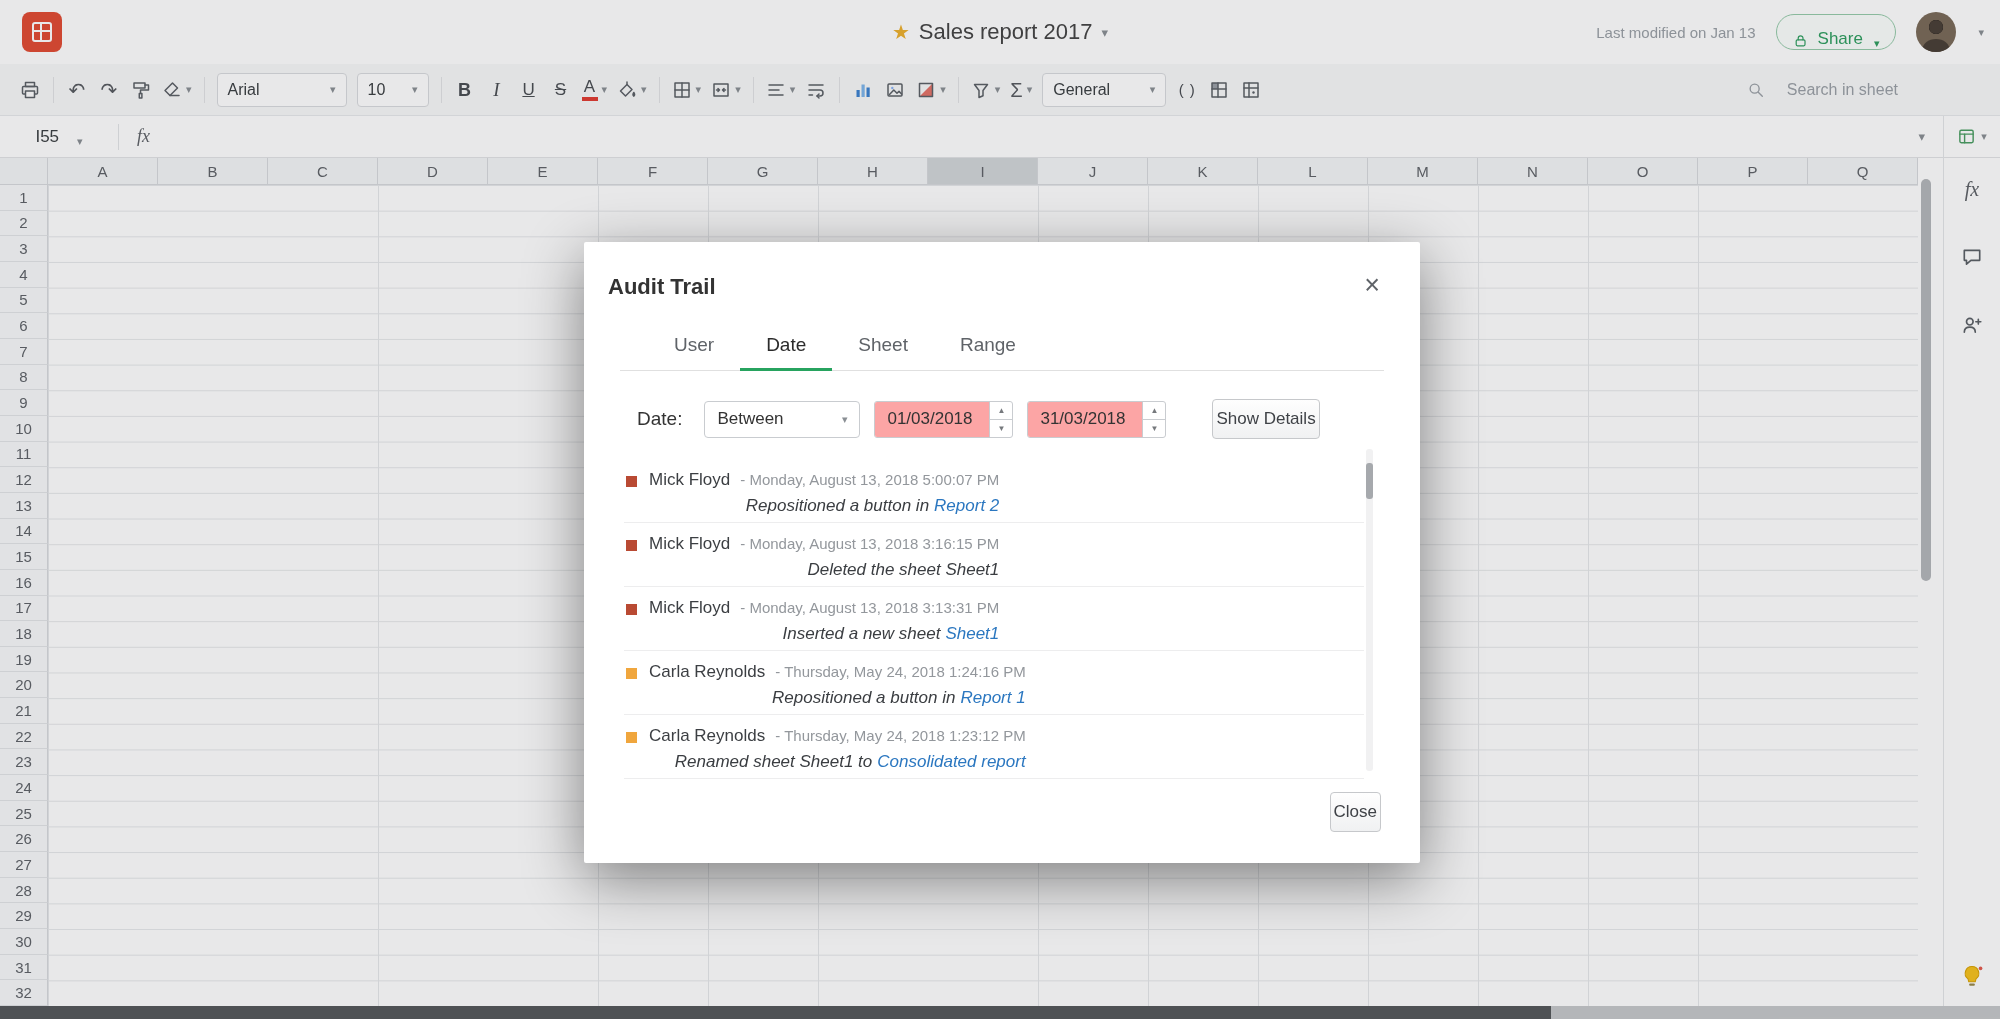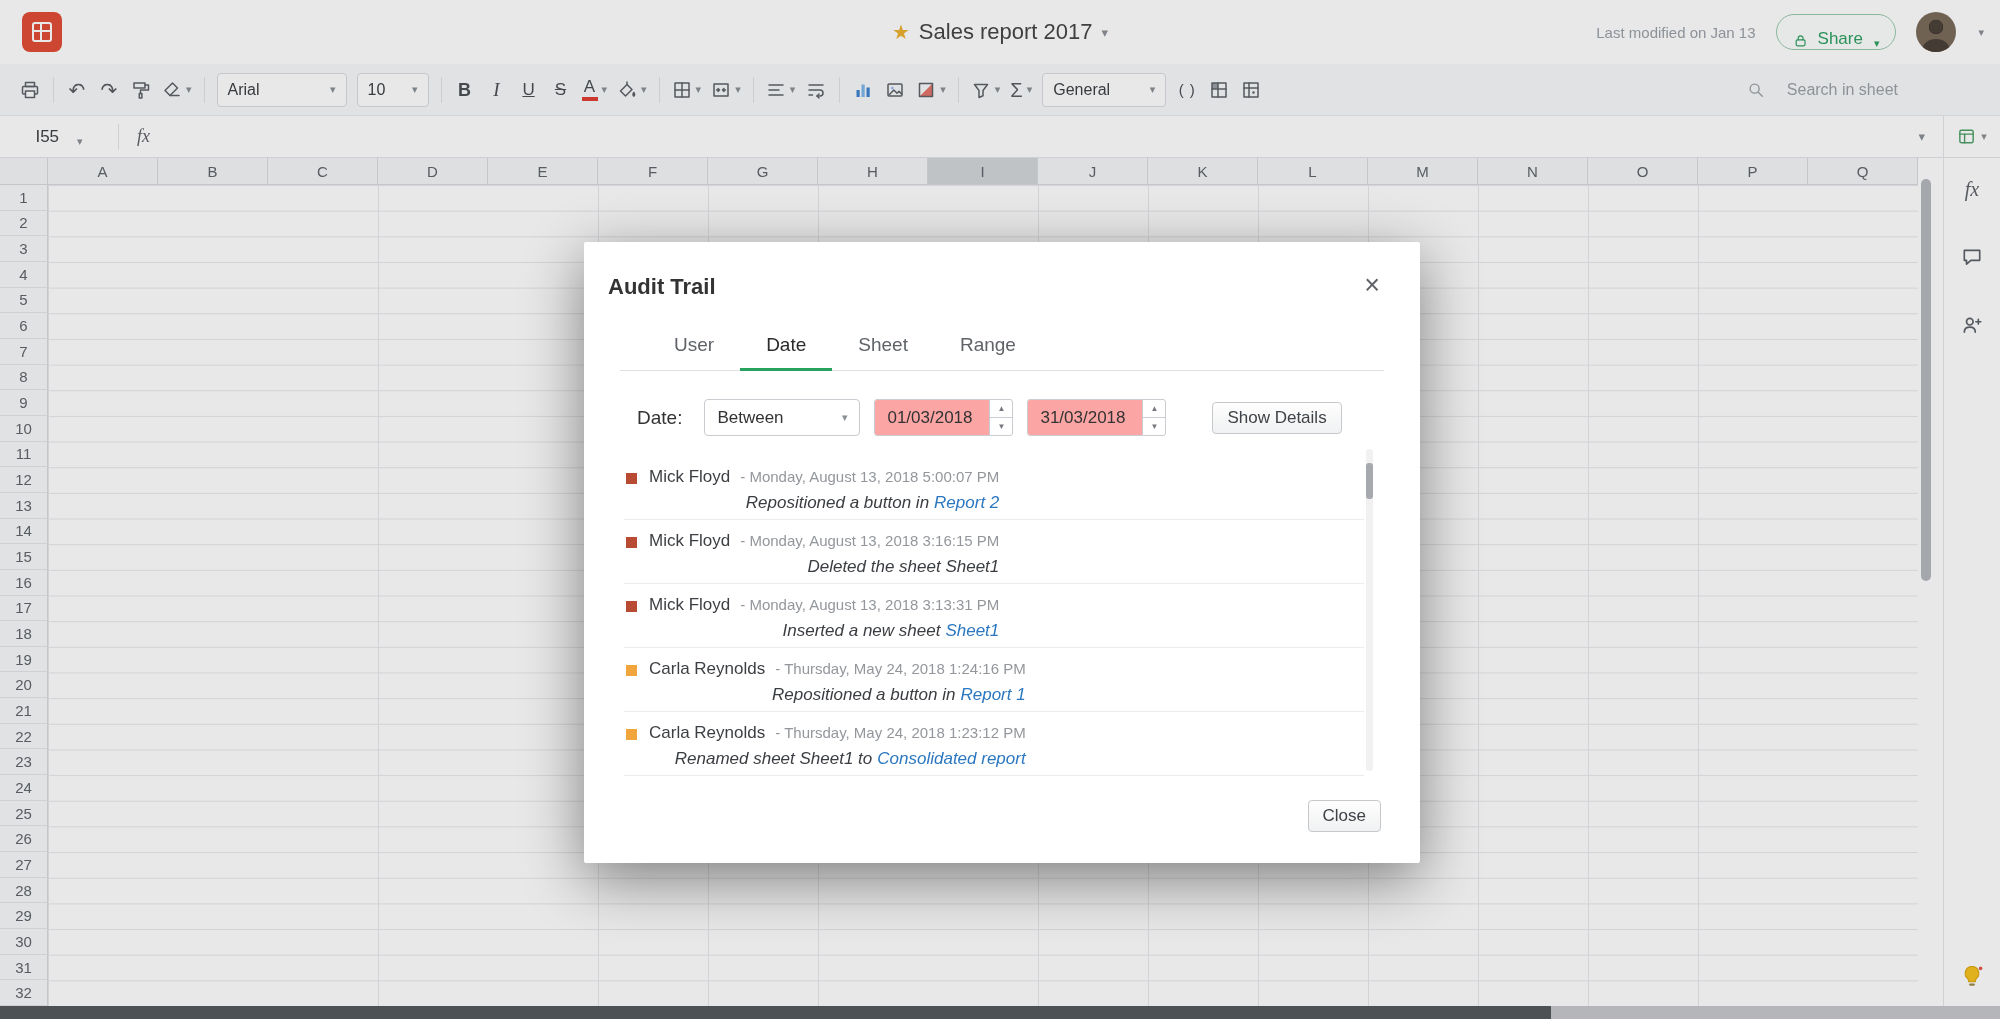--- a/index.html
+++ b/index.html
@@ -84,21 +84,21 @@
   .m-tab.active{color:#2b2b2b;}
   .m-tab.active::after{content:"";position:absolute;left:0;right:0;bottom:-1px;height:3px;background:#27a35f;}
   .m-filter{display:flex;align-items:center;margin:28px 0 0 53px;}
   .f-label{font-size:19px;color:#333;margin-right:22px;}
   .mselect{width:156px;height:37px;border:1px solid #c9ccd0;border-radius:4px;display:flex;align-items:center;justify-content:space-between;padding:0 12px;font-size:17px;color:#333;background:#fff;margin-right:14px;}
   .dwrap{display:flex;height:37px;border:1px solid #c9ccd0;border-radius:3px;overflow:hidden;margin-right:14px;background:#fff;}
   .dwrap input{border:none;outline:none;width:114px;padding:0 12px;font-size:17px;color:#333;background:#fca5a5;}
   .stepper{width:23px;border-left:1px solid #c9ccd0;display:flex;flex-direction:column;}
   .stepper span{flex:1;display:flex;align-items:center;justify-content:center;font-size:8px;color:#76797d;}
   .stepper span:first-child{border-bottom:1px solid #c9ccd0;}
-  .btn{height:32px;padding:0 14px;border:1px solid #c6c8cb;border-radius:4px;background:linear-gradient(#fefefe,#f0f1f2);font-size:17px;color:#3f4247;white-space:nowrap;}
+  .btn{height:40px;padding:0 3px;border:1px solid #c6c8cb;border-radius:4px;background:linear-gradient(#fefefe,#f0f1f2);font-size:17px;color:#3f4247;white-space:nowrap;}
   .show-details{margin-left:32px;}
   .m-list{margin:20px 56px 0 40px;height:322px;overflow:hidden;position:relative;}
   .entry{display:flex;padding-top:11px;height:64px;border-bottom:1px solid #ededee;text-align:right;}
   .sq{width:11px;height:11px;margin:6px 12px 0 2px;flex:none;}
   .eline1{display:flex;align-items:baseline;gap:10px;}
   .ename{font-size:17px;color:#3c3f43;}
   .etime{font-size:15px;color:#93979c;}
   .eline2{margin-top:6px;font-size:17px;color:#3a3d41;font-style:italic;}
   .elink{color:#2b77c0;text-decoration:none;margin-left:5px;}
   .m-vscroll{position:absolute;right:47px;top:207px;width:7px;height:322px;background:#f1f1f2;border-radius:3px;}

